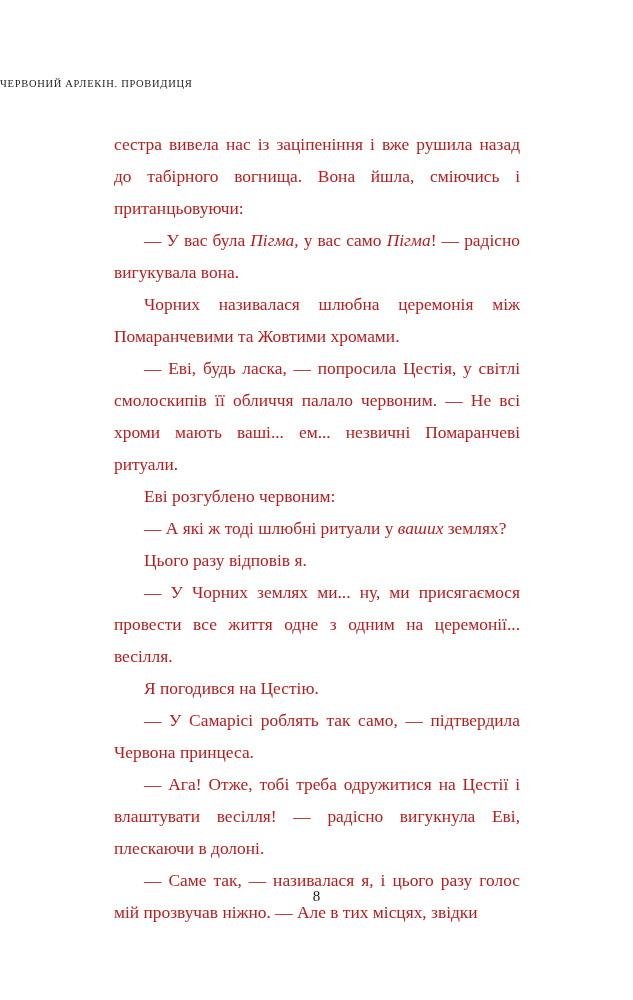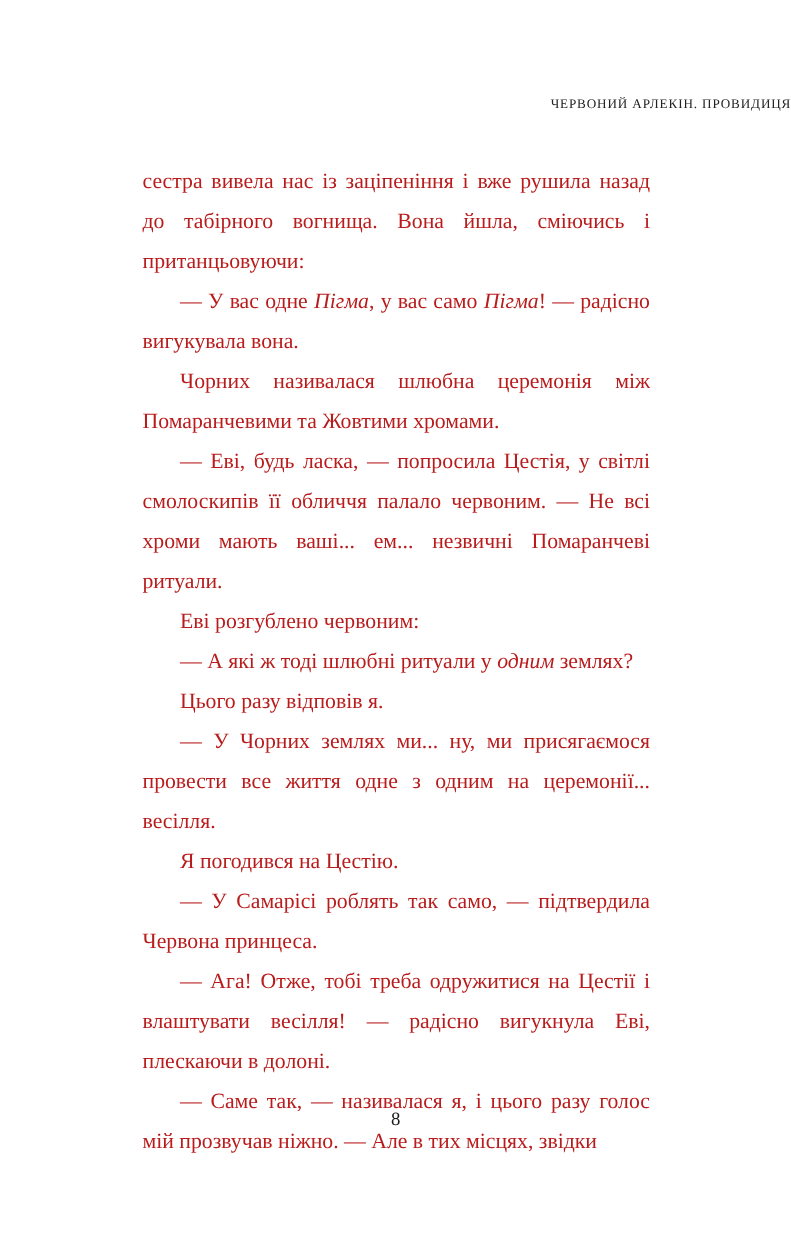--- a/index.html
+++ b/index.html
@@ -18,21 +18,21 @@
     position: relative;
     width: 633px;
     height: 1000px;
     box-sizing: border-box;
   }
   .running-head {
     position: absolute;
     top: 78px;
     left: 0;
     right: 0;
-    text-align: right;
+    text-align: left;
     font-family: "Liberation Serif", serif;
     font-size: 10.5px;
     letter-spacing: 0.7px;
     color: #222222;
     text-transform: uppercase;
   }
   .text-block {
     position: absolute;
     top: 128px;
     left: 114px;
@@ -67,25 +67,25 @@
 </style>
 </head>
 <body>
 
 <div class="page">
 
   <div class="running-head">Червоний Арлекін. Провидиця</div>
 
   <div class="text-block">
       <p class="noindent"><span>сестра вивела нас із заціпеніння і вже рушила назад до табірного вогнища. Вона йшла, сміючись і пританцьовуючи:</span></p>
-      <p class="indent"><span>— У вас одне </span><i>Пігма</i><span>, у вас само </span><i>Пігма</i><span>! — радісно вигукувала вона.</span></p>
+      <p class="indent"><span>— У вас була </span><i>Пігма</i><span>, у вас само </span><i>Пігма</i><span>! — радісно вигукувала вона.</span></p>
       <p class="indent"><span>Чорних називалася шлюбна церемонія між Помаранчевими та Жовтими хромами.</span></p>
       <p class="indent"><span>— Еві, будь ласка, — попросила Цестія, у світлі смолоскипів її обличчя палало червоним. — Не всі хроми мають ваші... ем... незвичні Помаранчеві ритуали.</span></p>
       <p class="indent"><span>Еві розгублено червоним:</span></p>
-      <p class="indent"><span>— А які ж тоді шлюбні ритуали у </span><i>одним</i><span> землях?</span></p>
+      <p class="indent"><span>— А які ж тоді шлюбні ритуали у </span><i>ваших</i><span> землях?</span></p>
       <p class="indent"><span>Цього разу відповів я.</span></p>
       <p class="indent"><span>— У Чорних землях ми... ну, ми присягаємося провести все життя одне з одним на церемонії... весілля.</span></p>
       <p class="indent"><span>Я погодився на Цестію.</span></p>
       <p class="indent"><span>— У Самарісі роблять так само, — підтвердила Червона принцеса.</span></p>
       <p class="indent"><span>— Ага! Отже, тобі треба одружитися на Цестії і влаштувати весілля! — радісно вигукнула Еві, плескаючи в долоні.</span></p>
       <p class="indent"><span>— Саме так, — називалася я, і цього разу голос мій прозвучав ніжно. — Але в тих місцях, звідки</span></p>
     </div>
 
   <div class="folio">8</div>
 

